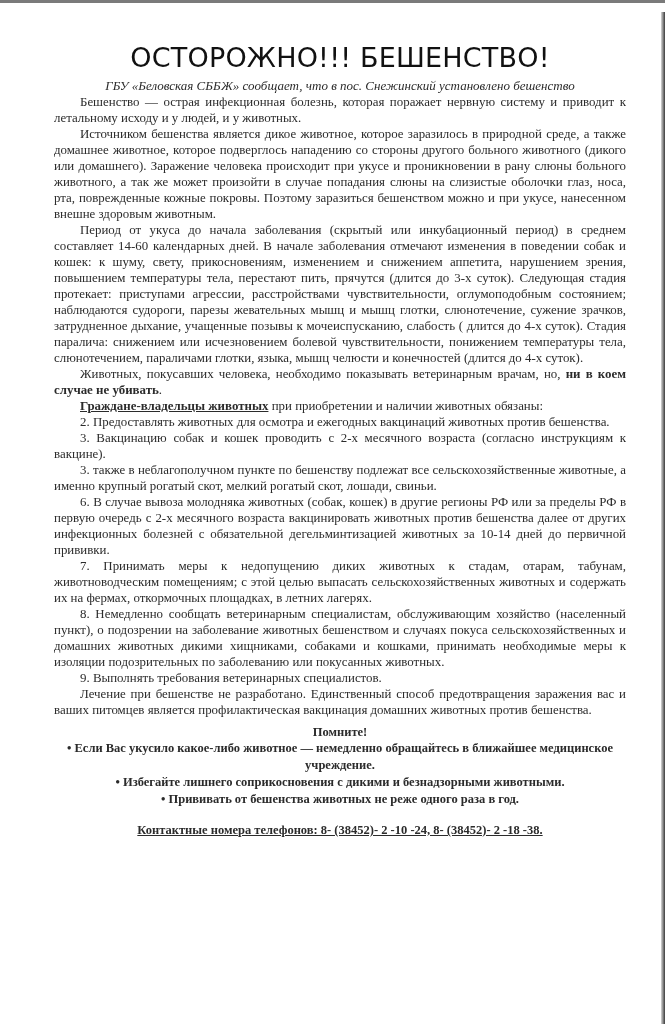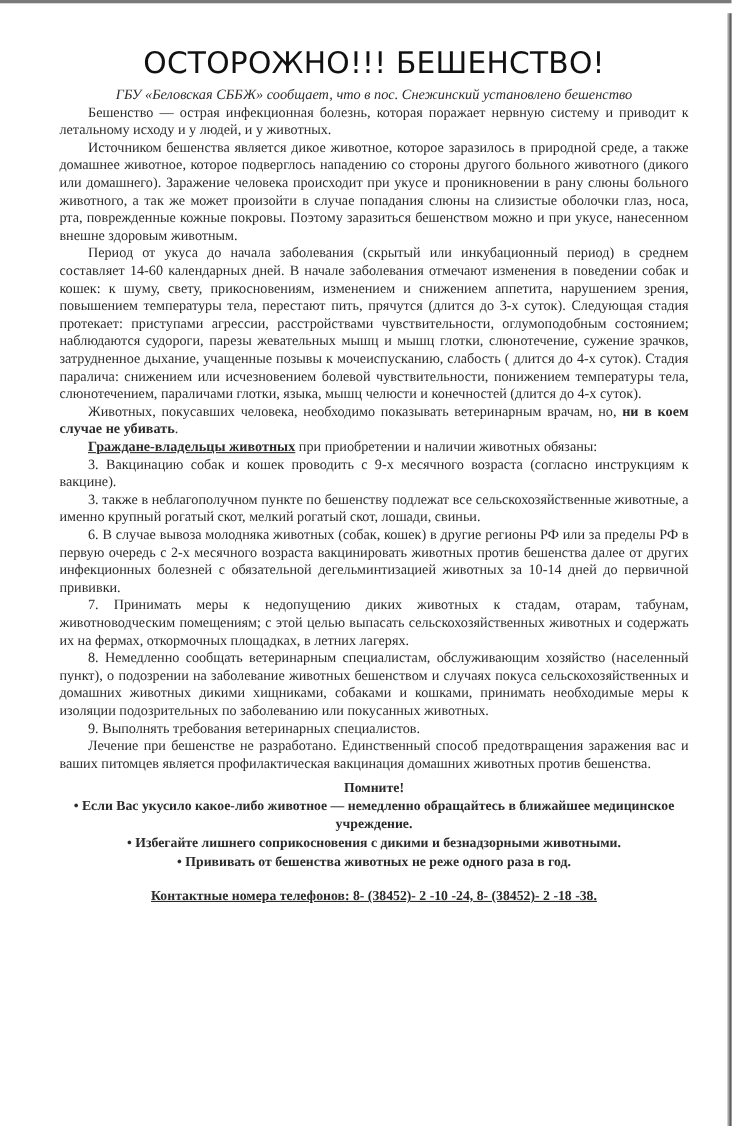--- a/index.html
+++ b/index.html
@@ -54,21 +54,22 @@
 <div class="page">
   <h1 class="title">ОСТОРОЖНО!!! БЕШЕНСТВО!</h1>
   <p class="subtitle">ГБУ «Беловская СББЖ» сообщает, что в пос. Снежинский установлено бешенство</p>
 
   <p class="ind">Бешенство — острая инфекционная болезнь, которая поражает нервную систему и приводит к летальному исходу и у людей, и у животных.</p>
   <p class="ind">Источником бешенства является дикое животное, которое заразилось в природной среде, а также домашнее животное, которое подверглось нападению со стороны другого больного животного (дикого или домашнего). Заражение человека происходит при укусе и проникновении в рану слюны больного животного, а так же  может произойти в случае попадания слюны на слизистые оболочки глаз, носа, рта, поврежденные кожные покровы. Поэтому заразиться бешенством можно и при укусе, нанесенном внешне здоровым животным.</p>
   <p class="ind">Период от укуса до начала заболевания (скрытый или инкубационный период) в среднем составляет 14-60 календарных дней. В начале заболевания отмечают изменения в поведении собак и кошек: к шуму, свету, прикосновениям, изменением и снижением аппетита, нарушением зрения, повышением температуры тела, перестают пить, прячутся (длится до 3-х суток). Следующая стадия протекает:  приступами агрессии, расстройствами чувствительности, оглумоподобным состоянием; наблюдаются судороги, парезы жевательных мышц и мышц глотки, слюнотечение, сужение зрачков, затрудненное дыхание, учащенные позывы к мочеиспусканию, слабость ( длится до 4-х суток). Стадия паралича: снижением или исчезновением болевой чувствительности, понижением температуры тела, слюнотечением, параличами глотки, языка, мышц челюсти и конечностей (длится до 4-х суток).</p>
   <p class="ind"><span>Животных, покусавших человека, необходимо показывать ветеринарным врачам, но, </span><span class="bold">ни в коем случае не убивать</span><span>.</span></p>
   <p class="ind"><span class="ul">Граждане-владельцы животных</span><span> при приобретении и наличии животных обязаны:</span></p>
 
-  <p class="ind">3. Вакцинацию собак и кошек проводить с 9-х месячного возраста (согласно инструкциям к вакцине).</p>
+  <p class="ind">2. Предоставлять животных для осмотра и ежегодных вакцинаций животных против бешенства.</p>
+  <p class="ind">3. Вакцинацию собак и кошек проводить с 2-х месячного возраста (согласно инструкциям к вакцине).</p>
   <p class="ind">3.   также   в   неблагополучном   пункте   по   бешенству   подлежат   все сельскохозяйственные животные, а именно крупный рогатый скот, мелкий рогатый скот, лошади, свиньи.</p>
   <p class="ind">6. В случае вывоза молодняка животных (собак, кошек) в другие регионы РФ или за пределы РФ в первую очередь с 2-х месячного возраста вакцинировать животных против бешенства далее от других инфекционных болезней с обязательной дегельминтизацией животных за 10-14 дней до первичной прививки.</p>
   <p class="ind">7. Принимать меры к недопущению диких животных к стадам, отарам, табунам, животноводческим помещениям; с этой целью выпасать сельскохозяйственных животных и содержать их на фермах, откормочных площадках, в летних лагерях.</p>
   <p class="ind">8. Немедленно сообщать ветеринарным специалистам, обслуживающим хозяйство (населенный пункт), о подозрении на заболевание животных бешенством и случаях покуса сельскохозяйственных и домашних животных дикими хищниками, собаками и кошками, принимать необходимые меры к изоляции подозрительных по заболеванию или покусанных животных.</p>
   <p class="ind">9. Выполнять требования ветеринарных специалистов.</p>
 
   <p class="ind">Лечение при бешенстве не разработано. Единственный способ предотвращения заражения вас и ваших питомцев является профилактическая вакцинация домашних животных против бешенства.</p>
 
   <div class="remember">Помните!</div>
   <div class="bullet">• Если Вас укусило какое-либо животное — немедленно обращайтесь в ближайшее медицинское учреждение.</div>

